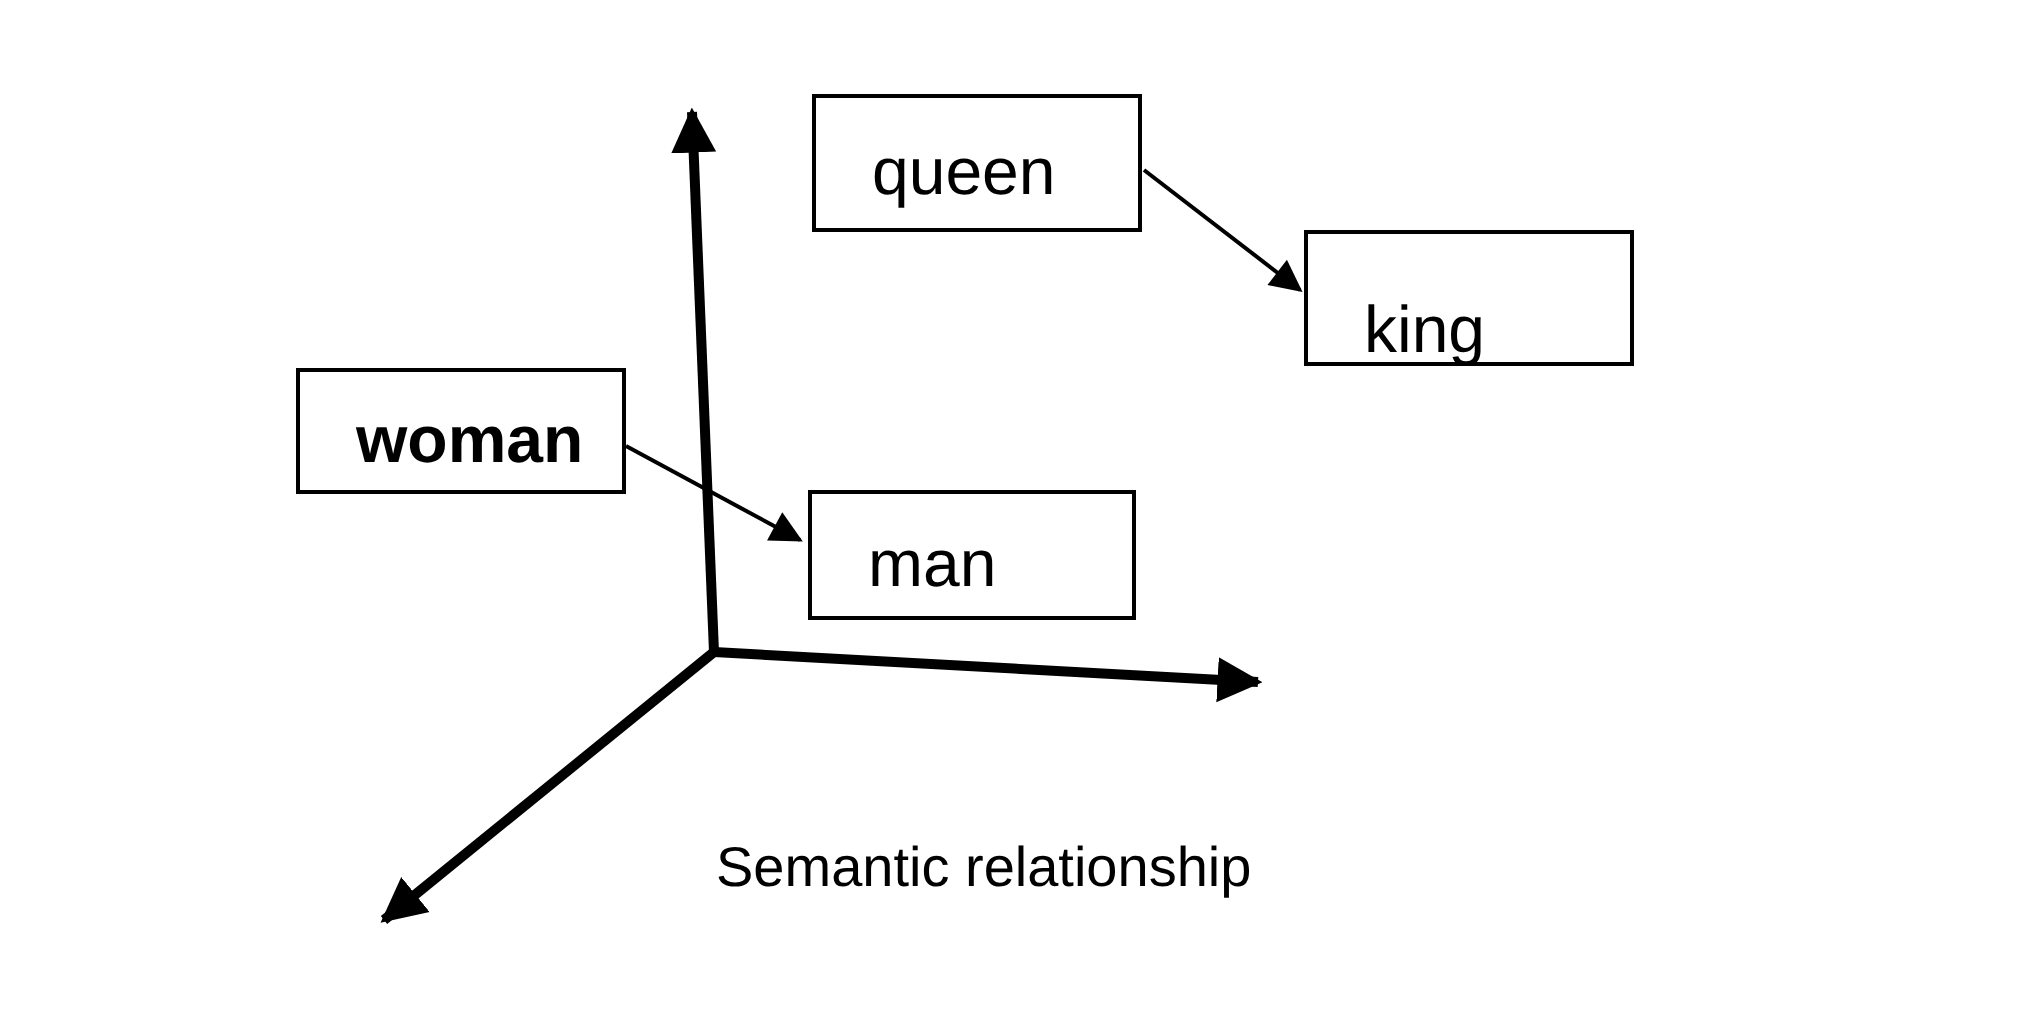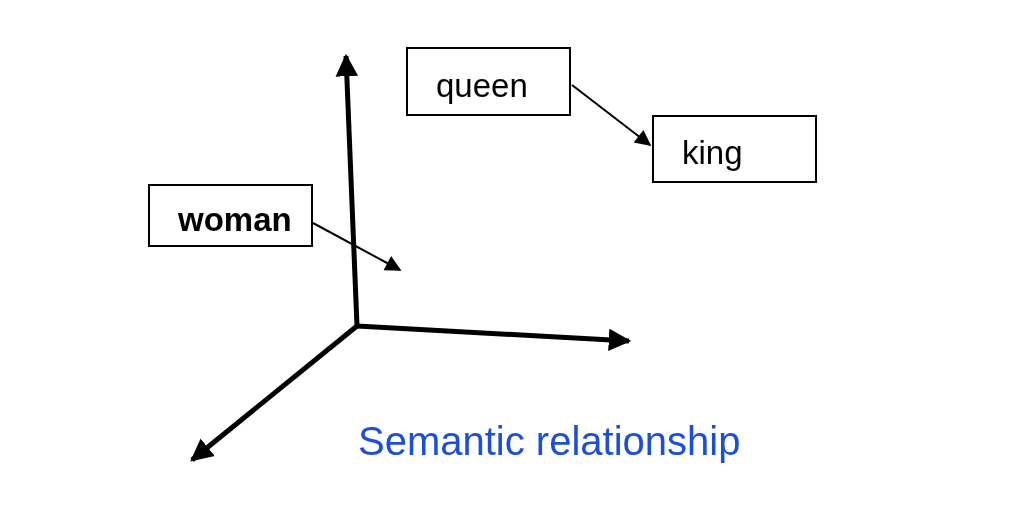--- a/index.html
+++ b/index.html
@@ -33,30 +33,30 @@
     padding-top: 7px;
     z-index: 2;
   }
   .node-label {
     font-size: 33px;
     color: #000000;
     line-height: 1;
     white-space: nowrap;
   }
   .node-queen { left: 406px; top: 47px;  width: 165px; height: 69px; }
-  .node-king  { left: 652px; top: 115px; width: 165px; height: 68px; }
+  .node-king  { left: 652px; top: 115px; width: 165px; height: 68px; align-items: flex-end; }
   .node-woman { left: 148px; top: 184px; width: 165px; height: 63px; font-weight: bold; }
   .node-man   { left: 404px; top: 245px; width: 164px; height: 65px; }
   .caption {
     position: absolute;
     left: 358px;
     top: 417px;
-    font-size: 40px;
+    font-size: 28px;
     line-height: 1.2;
-    color: #1d4ed8;
+    color: #000000;
     white-space: nowrap;
     z-index: 2;
   }
 </style>
 </head>
 <body>
 
 <div class="canvas">
 
   <svg class="axes-layer" width="1020" height="505" viewBox="0 0 1020 505">
@@ -82,16 +82,19 @@
   </div>
 
   <div class="node node-king">
     <span class="node-label">king</span>
   </div>
 
   <div class="node node-woman">
     <span class="node-label">woman</span>
   </div>
 
+  <div class="node node-man">
+    <span class="node-label">man</span>
+  </div>
 
   <div class="caption">Semantic relationship</div>
 
 </div>
 
 </body></html>

